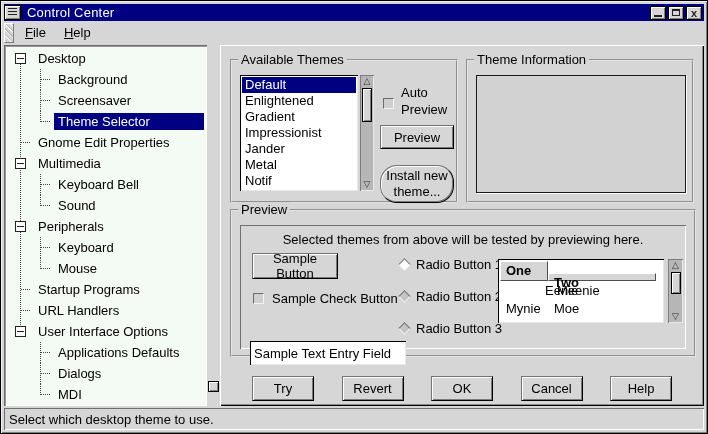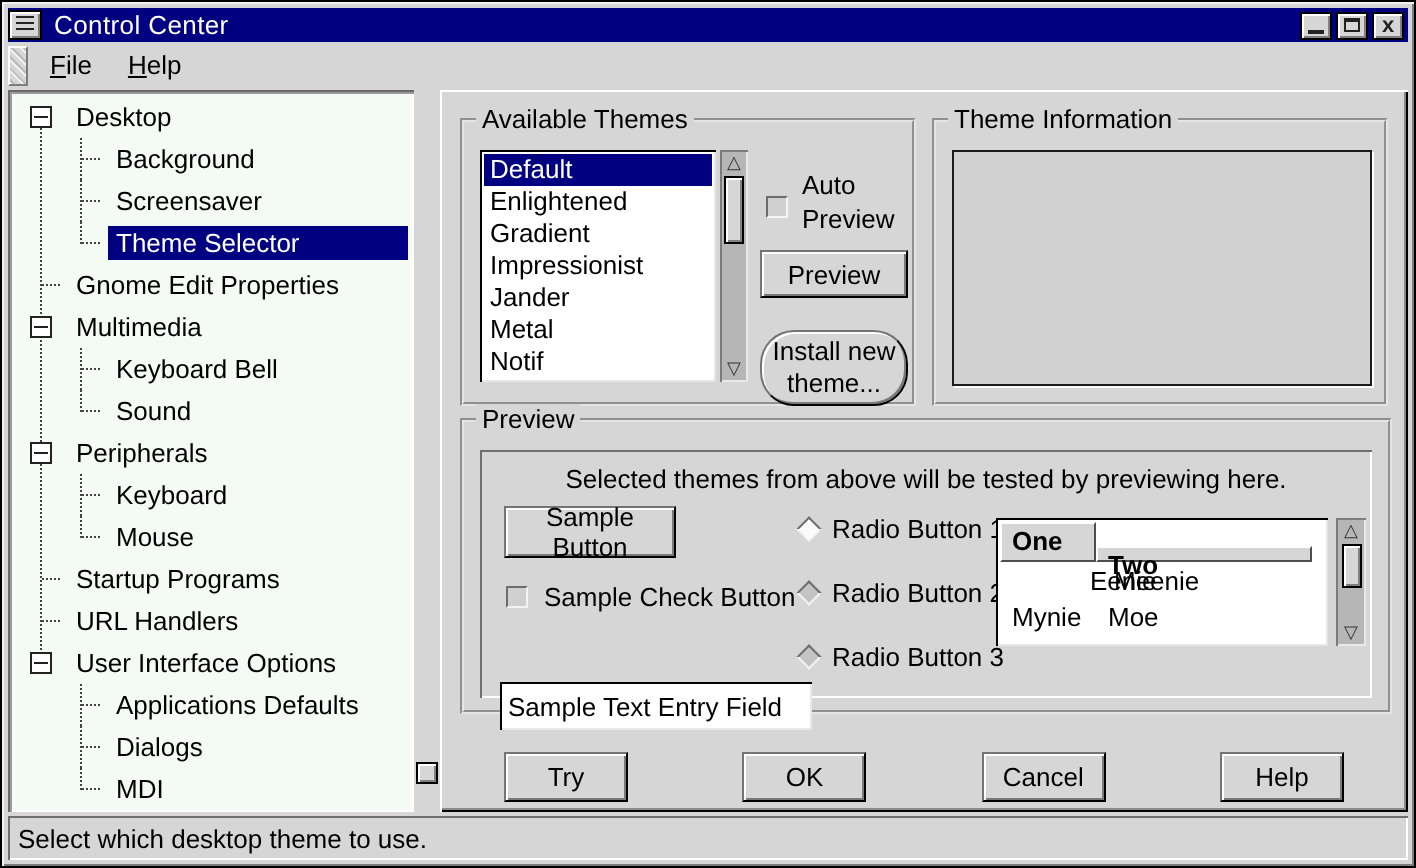--- a/index.html
+++ b/index.html
@@ -311,20 +311,21 @@
             <div class="thumb" style="height:22px;"></div>
             <div class="filler"></div>
             <span class="arr">▽</span>
           </div>
 
         </div>
       </div>
 
       <div class="actions" id="actions">
           <button class="btn">Try</button>
+          <button class="btn">Revert</button>
           <button class="btn">OK</button>
           <button class="btn">Cancel</button>
           <button class="btn">Help</button>
         </div>
 
     </div>
   </div>
 
   <div class="statusbar">
     <span>Select which desktop theme to use.</span>

